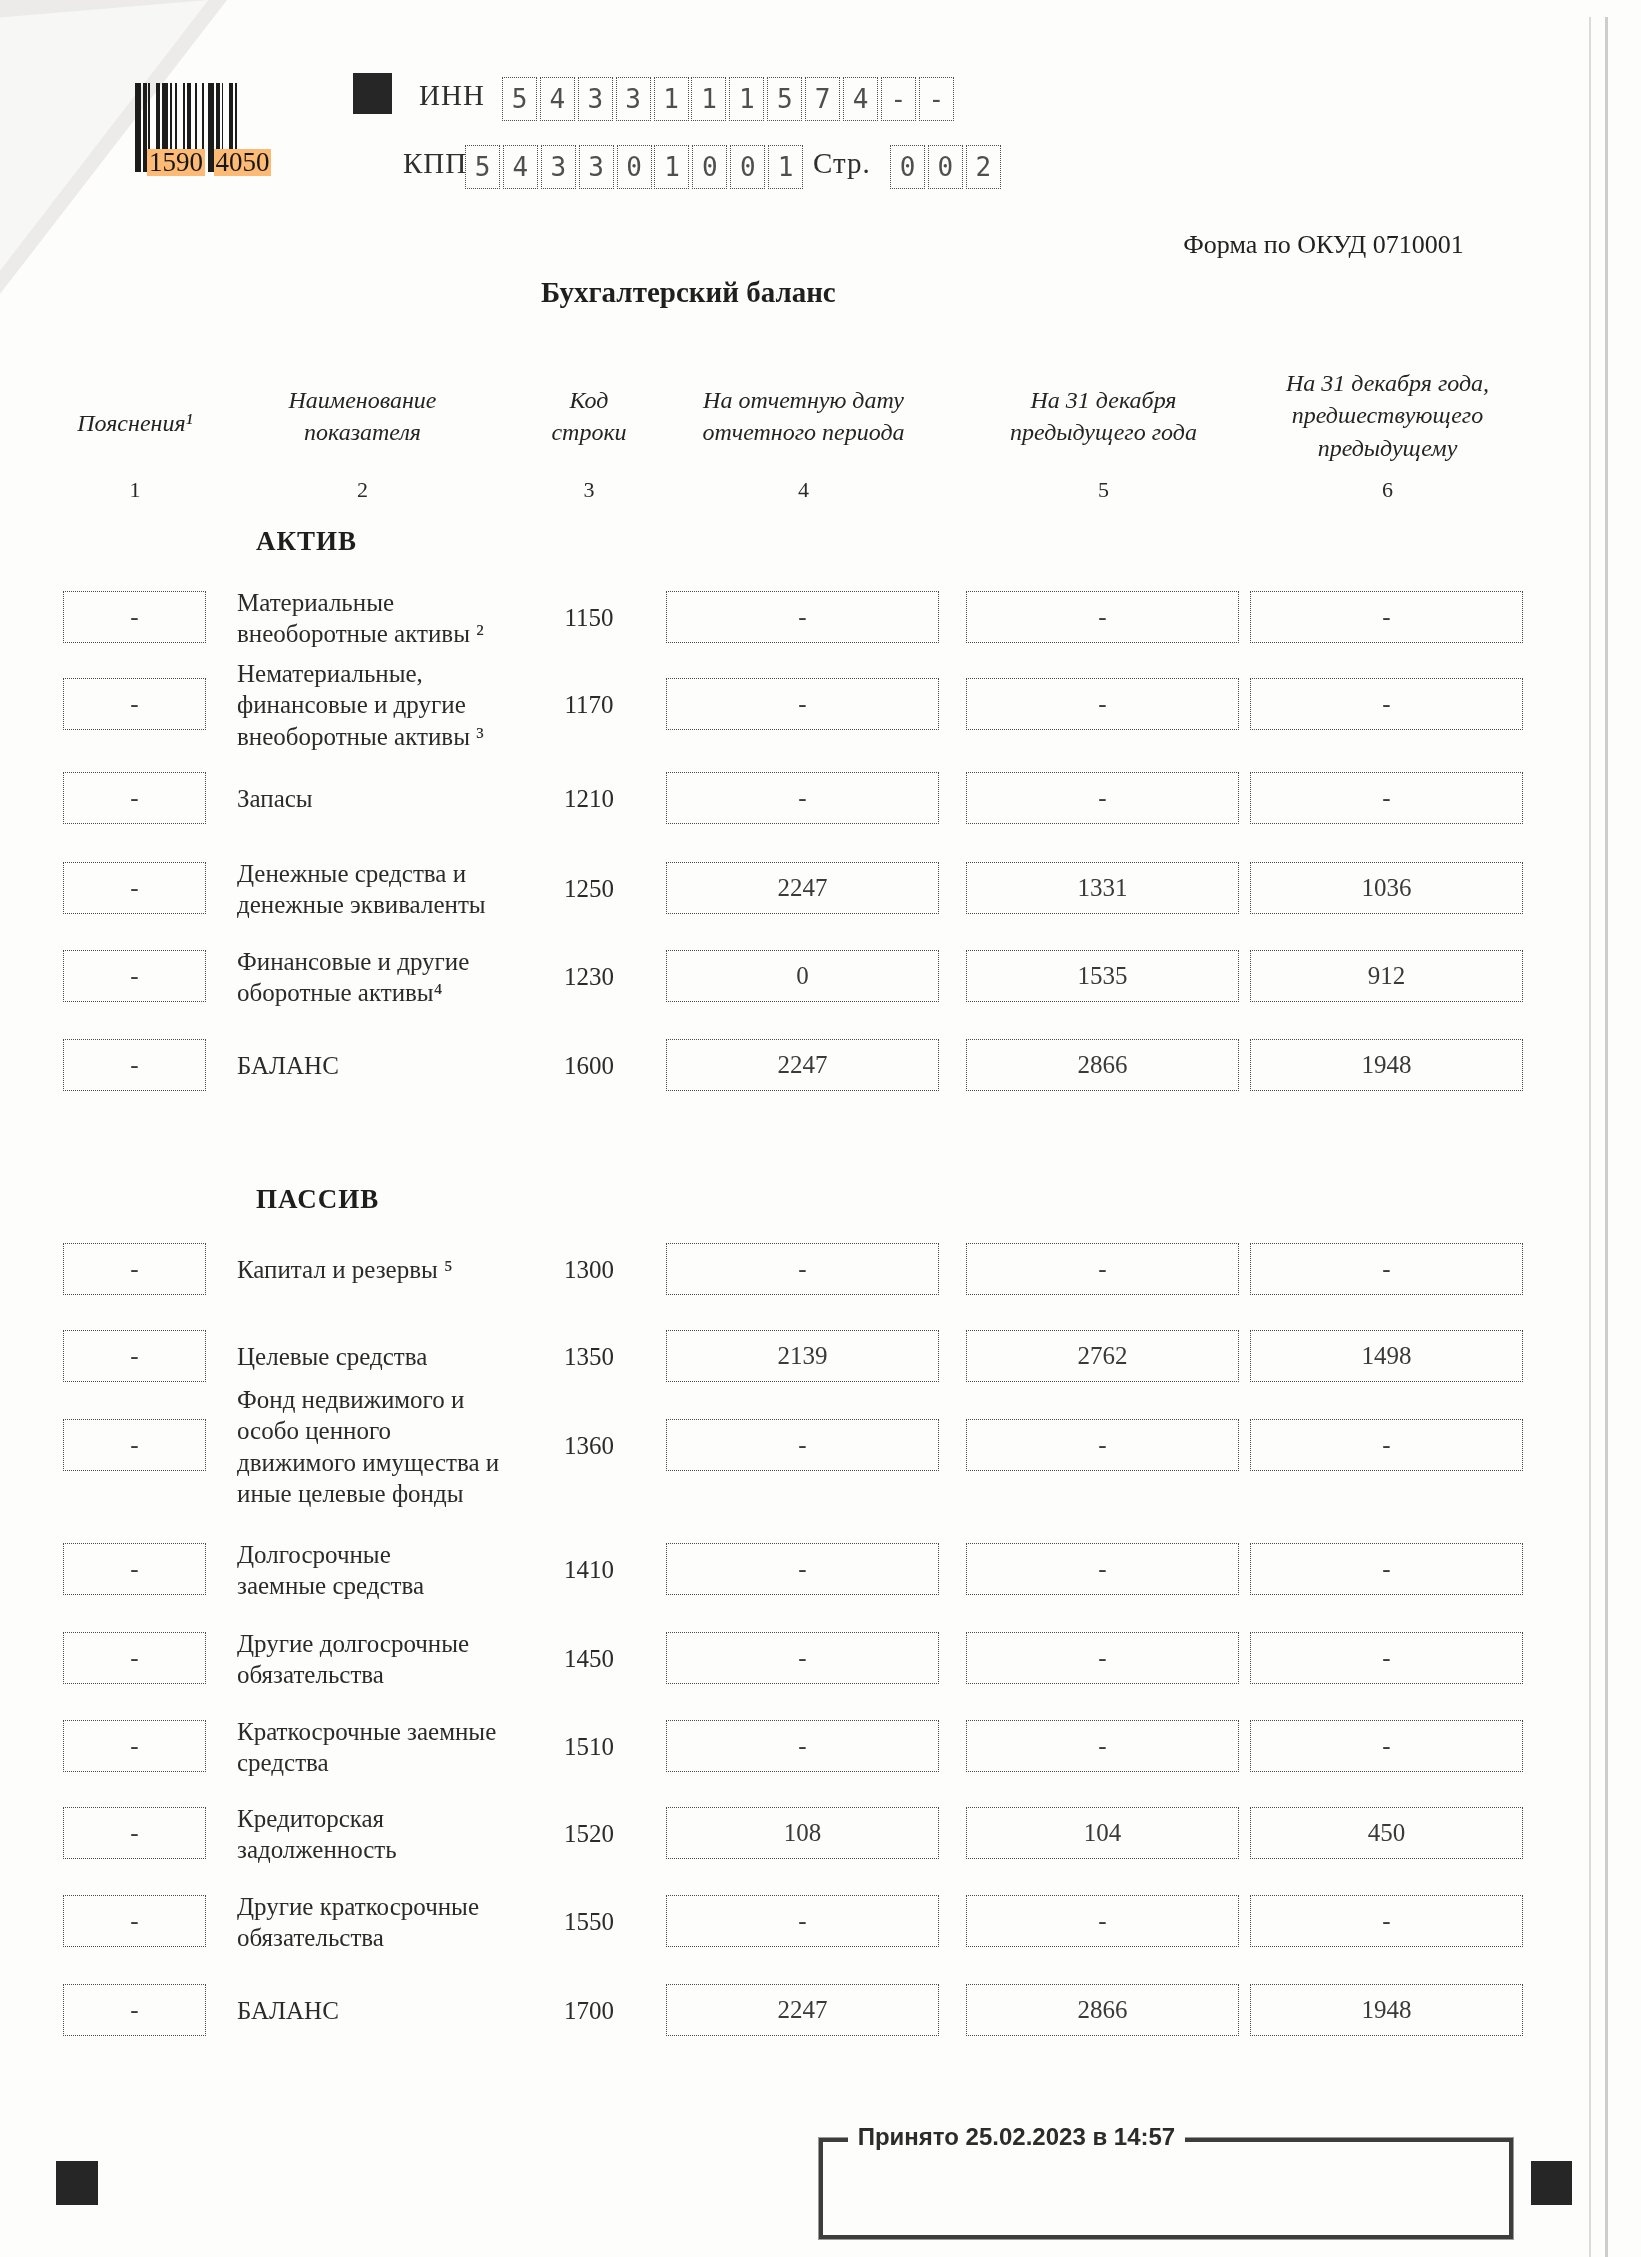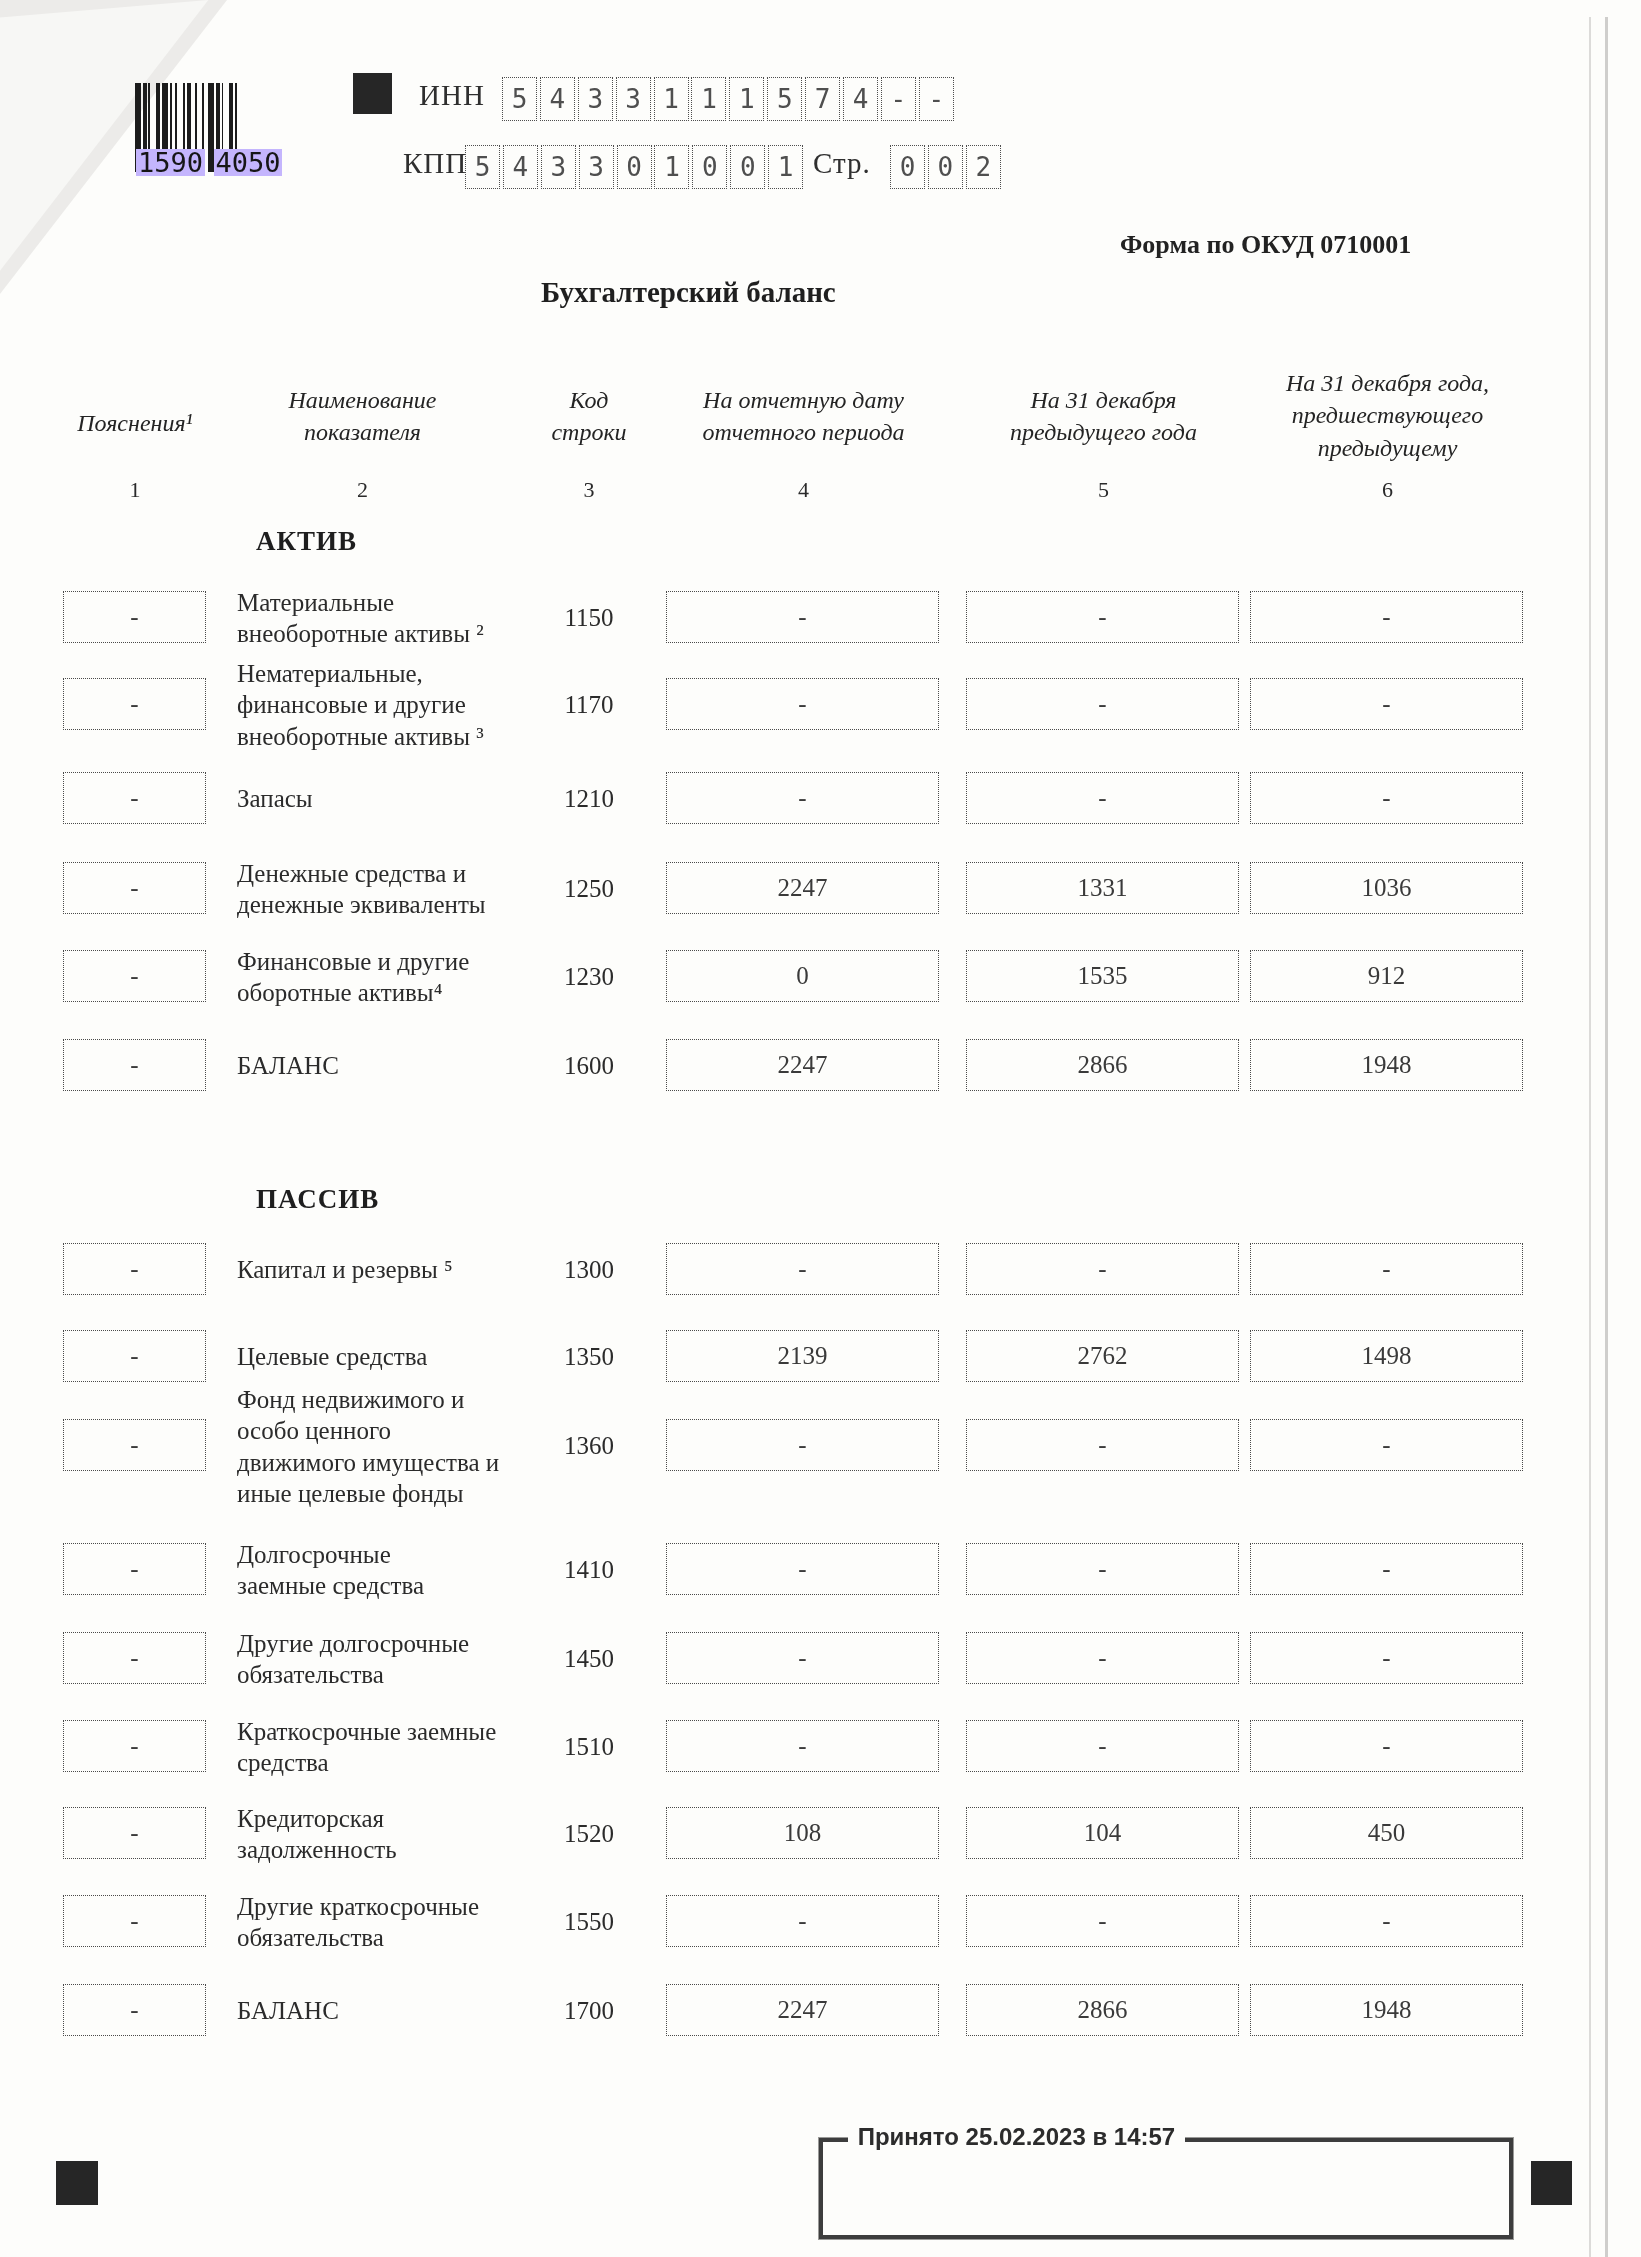--- a/index.html
+++ b/index.html
@@ -14,31 +14,31 @@
   .edge-line-a{position:absolute;left:1589px;top:17.4px;width:1.9px;height:2240px;background:#dcdbd9;}
   .edge-line-b{position:absolute;left:1605px;top:17.4px;width:2.9px;height:2240px;background:#cfcecc;}
 
   
   .barcode{position:absolute;left:135px;top:83px;width:145px;height:89px;}
   .bars{display:flex;height:100%;align-items:stretch;}
   .bars div{background:#1c1c1c;}
   .bars .g{background:transparent;}
   .bc-num{position:absolute;left:-7.7px;bottom:-3.9px;width:164px;display:flex;justify-content:center;gap:8.7px;
         font-family:"DejaVu Sans Mono",monospace;font-size:27px;color:#161616;}
-  .bc-num span{background:#c4b5fd;padding:0 1.9px;line-height:1;}
+  .bc-num span{background:#fdba74;padding:0 1.9px;line-height:1;font-family:Liberation Serif, serif;}
 
   .blk-sq{position:absolute;background:#262626;}
 
   .reg-label{position:absolute;font-size:29px;color:#2f2f2f;letter-spacing:1px;}
   .cells{position:absolute;display:flex;gap:2.9px;}
   .cell{width:33px;height:42px;border:1.9px dotted #4e4e4e;display:flex;align-items:center;justify-content:center;
         font-family:"DejaVu Sans Mono",monospace;font-size:26px;color:#4f4f4f;}
 
-  .form-code{position:absolute;left:1120px;top:230px;width:407px;text-align:left;
-        font-size:26px;font-weight:bold;color:#222;}
+  .form-code{position:absolute;left:1120px;top:230px;width:407px;text-align:center;
+        font-size:26px;font-weight:normal;color:#222;}
   .doc-title{position:absolute;left:541px;top:276px;width:396px;text-align:left;
         font-size:29px;font-weight:bold;color:#1f1f1f;}
 
   
   .col-head{position:absolute;font-style:italic;font-size:24px;text-align:center;
         white-space:pre-line;line-height:1.35;color:#242424;}
   .col-num{position:absolute;font-size:22px;text-align:center;color:#2a2a2a;}
 
   .section-head{position:absolute;font-size:27px;font-weight:bold;color:#1e1e1e;letter-spacing:1px;}
 

